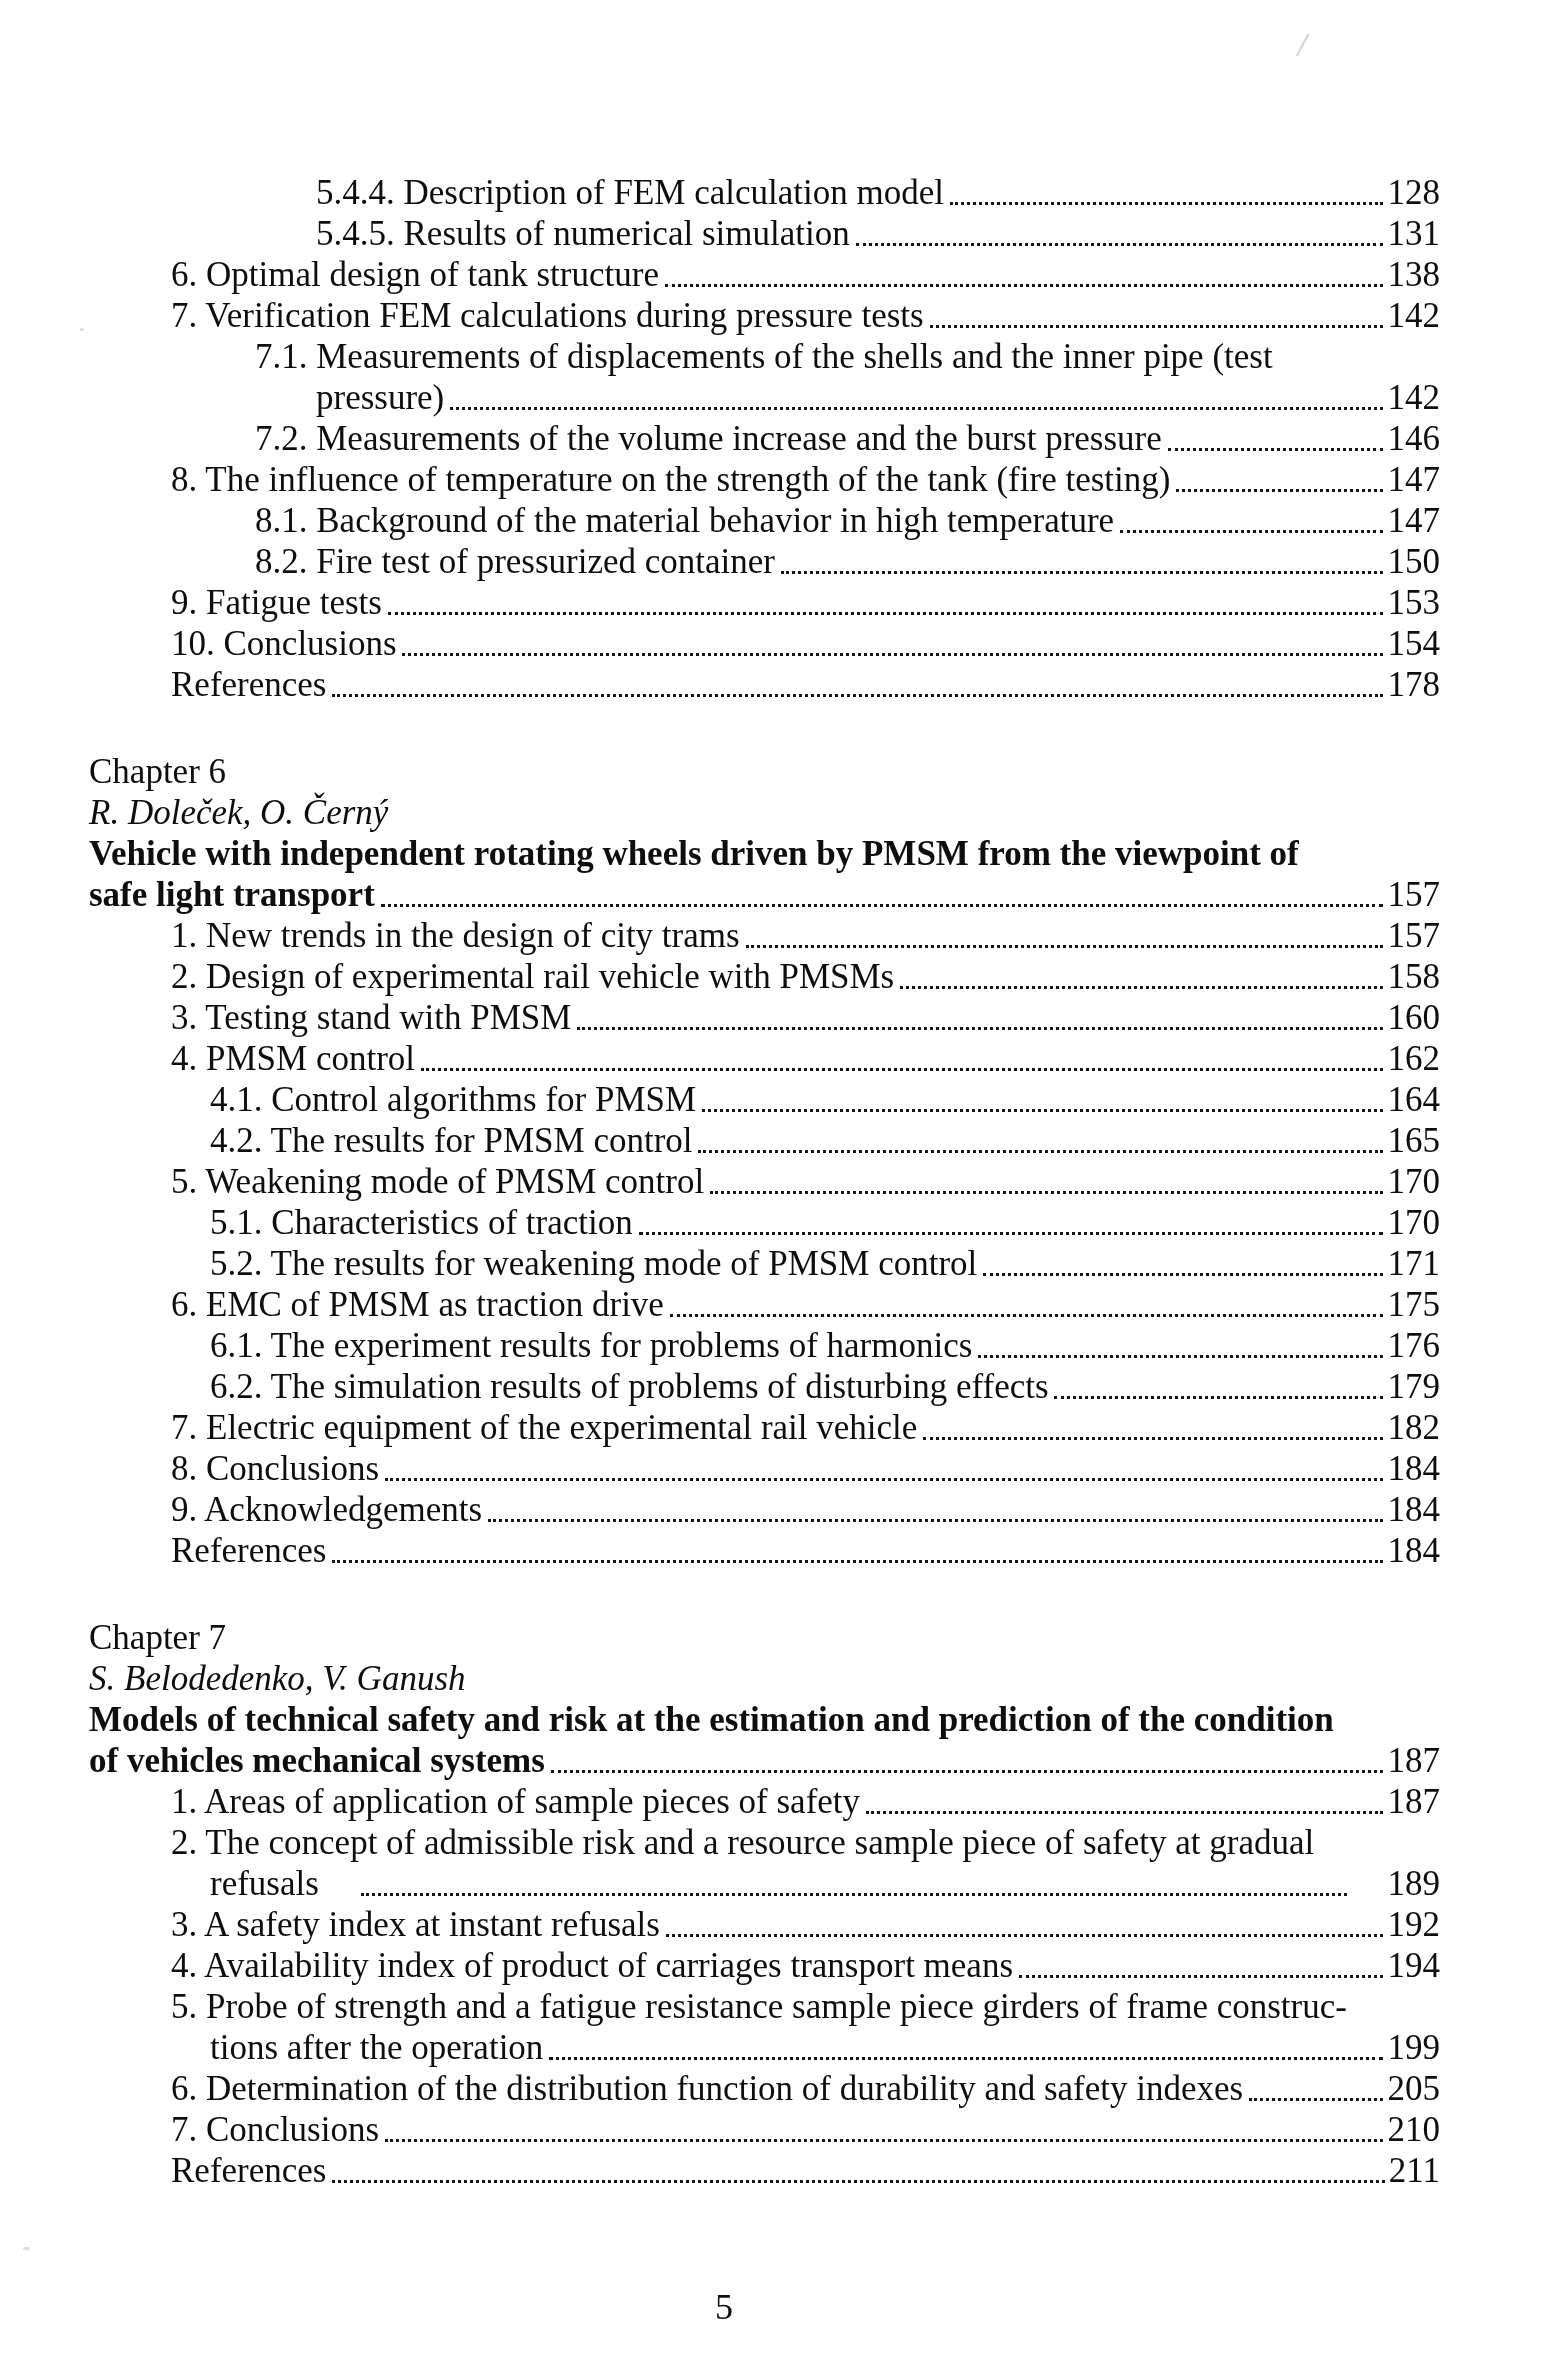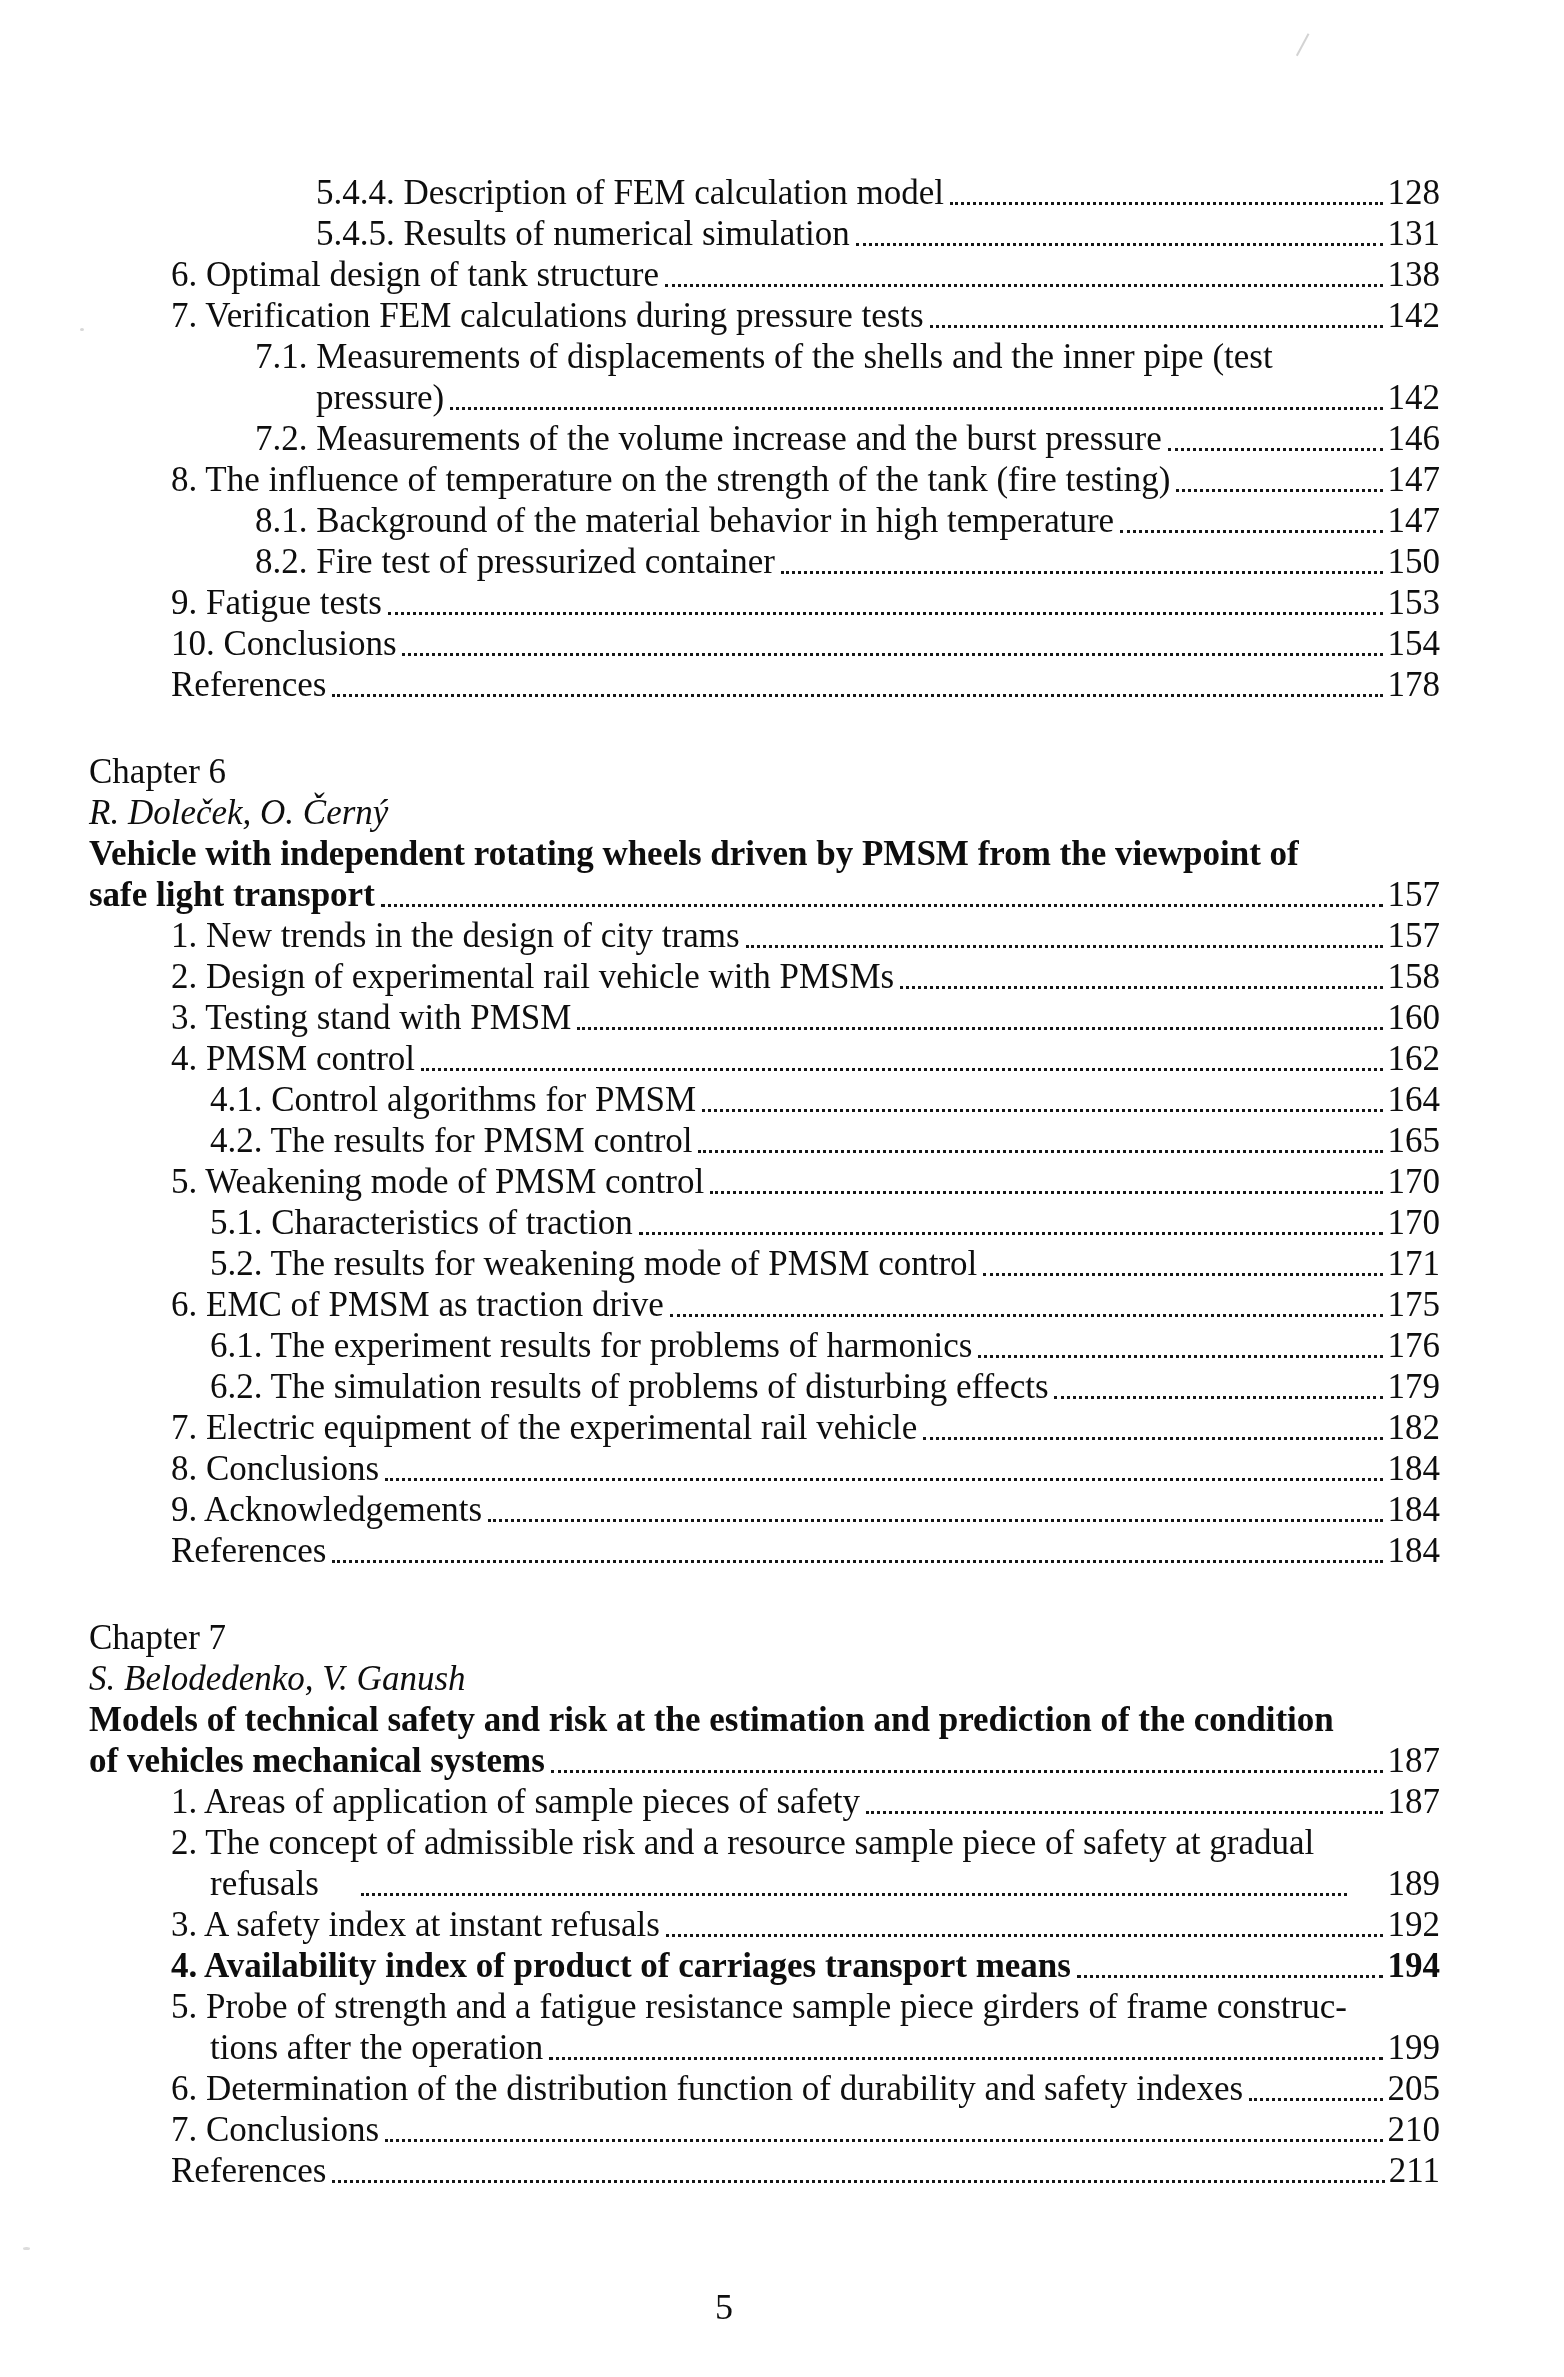--- a/index.html
+++ b/index.html
@@ -242,21 +242,21 @@
       <div class="toc-row" style="padding-left: 121px; gap: 36px;">
         <span class="entry-text">refusals</span>
         <span class="dot-leader"></span>
         <span class="entry-page">189</span>
       </div>
       <div class="toc-row" style="padding-left: 82px;">
         <span class="entry-text">3. A safety index at instant refusals</span>
         <span class="dot-leader"></span>
         <span class="entry-page">192</span>
       </div>
-      <div class="toc-row" style="padding-left: 82px; font-weight: bold;">
+      <div class="toc-row" style="padding-left: 82px;">
         <span class="entry-text">4. Availability index of product of carriages transport means</span>
         <span class="dot-leader"></span>
         <span class="entry-page">194</span>
       </div>
       <div class="toc-row" style="padding-left: 82px;">
         <span class="entry-text">5. Probe of strength and a fatigue resistance sample piece girders of frame construc-</span>
       </div>
       <div class="toc-row" style="padding-left: 121px;">
         <span class="entry-text">tions after the operation</span>
         <span class="dot-leader"></span>

